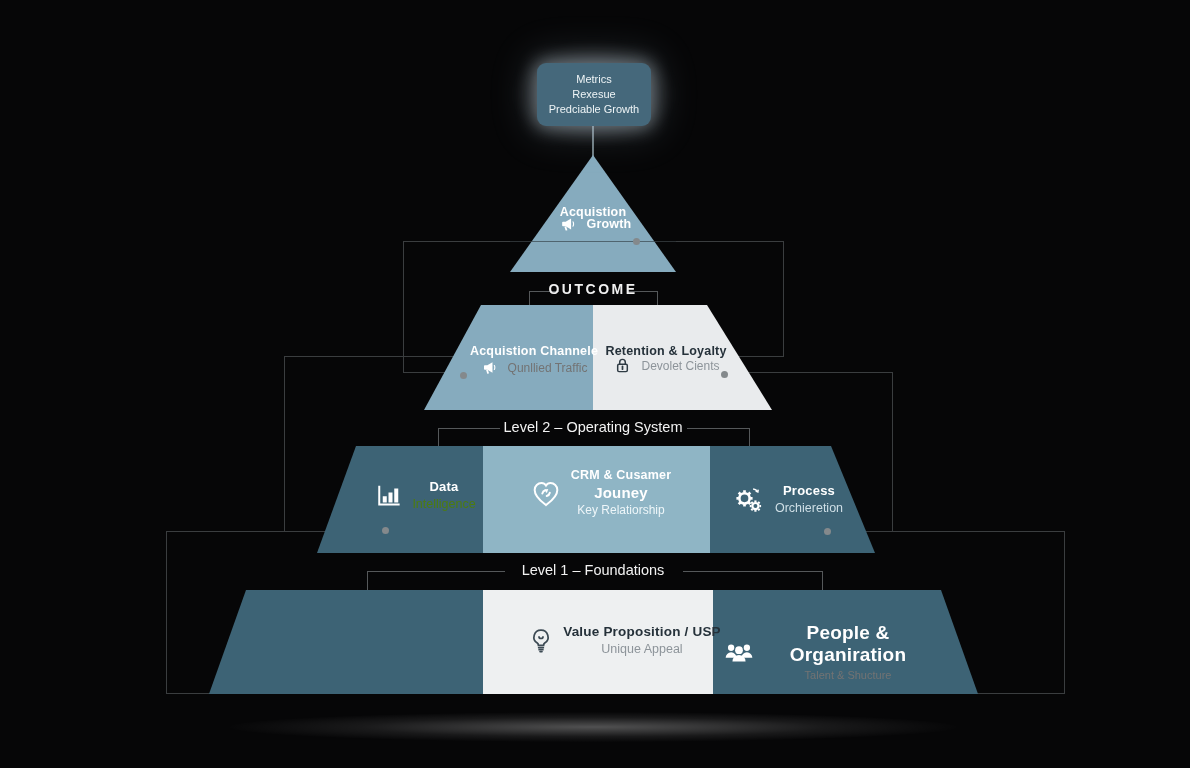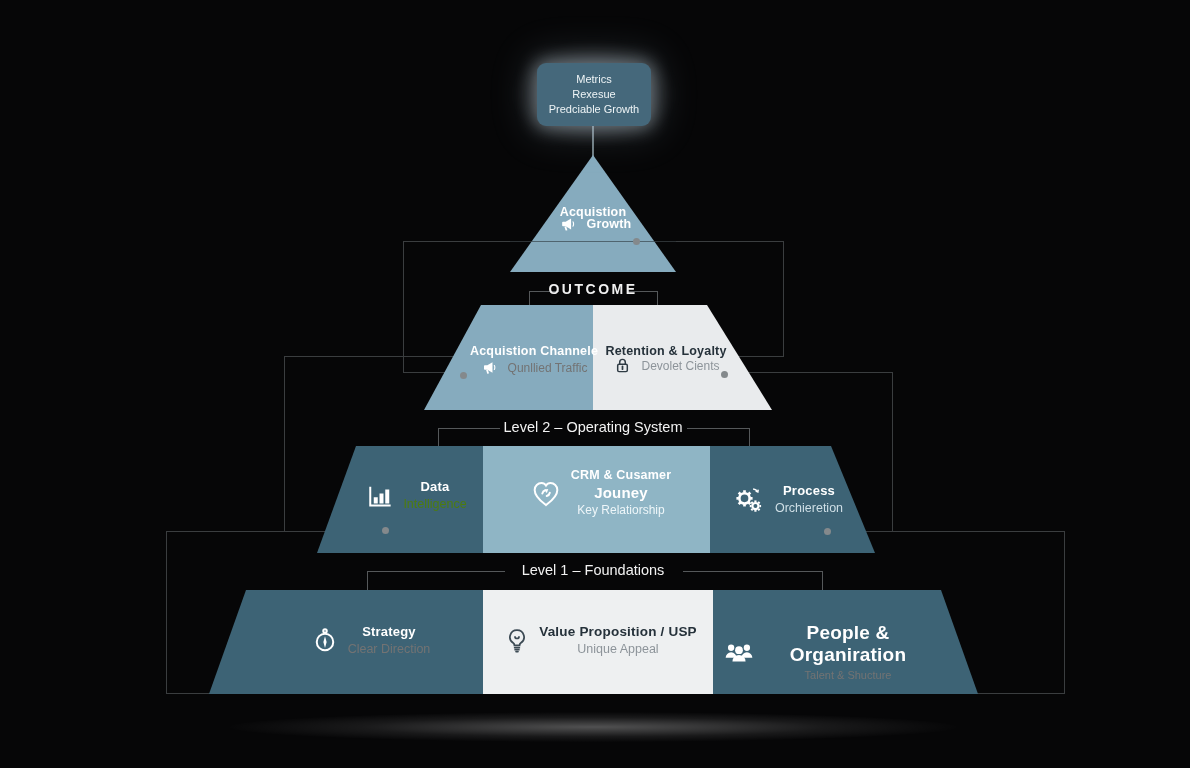--- a/index.html
+++ b/index.html
@@ -130,21 +130,21 @@
     <span class="sub-dk" style="font-size:12px;">Devolet Cients</span>
   </div>
 
   <div class="txt center lvl-label" style="left:468px;top:419px;width:250px;">Level 2 – Operating System</div>
 
   <div class="shape" style="left:317px;top:446px;width:558px;height:107px;clip-path:polygon(39px 0,514px 0,558px 107px,0 107px);">
     <div class="seg" style="left:0;width:166px;background:var(--dark-teal);"></div>
     <div class="seg" style="left:166px;width:227px;background:var(--mid-blue);"></div>
     <div class="seg" style="left:393px;width:165px;background:var(--dark-teal);"></div>
   </div>
-  <div class="txt row" style="left:351px;top:479px;width:130px;align-items:flex-end;">
+  <div class="txt row" style="left:360px;top:479px;width:130px;">
     <span>
       <svg width="30" height="30" viewBox="0 0 24 24">
           <path d="M4.2 4.5 V19.5 H20.5" stroke="#fff" stroke-width="1.6" fill="none"></path>
           <rect x="7" y="13" width="3.2" height="5" fill="#fff"></rect>
           <rect x="11.6" y="10" width="3.2" height="8" fill="#fff"></rect>
           <rect x="16.2" y="6.8" width="3.2" height="11.2" fill="#fff"></rect>
         </svg>
     </span>
     <span class="col center">
       <span class="title" style="font-size:13px;">Data</span>
@@ -203,34 +203,21 @@
     </span>
   </div>
 
   <div class="txt center lvl-label" style="left:468px;top:562px;width:250px;">Level 1 – Foundations</div>
 
   <div class="shape" style="left:209px;top:590px;width:769px;height:104px;clip-path:polygon(37px 0,732px 0,769px 104px,0 104px);">
     <div class="seg" style="left:0;width:274px;background:var(--dark-teal);"></div>
     <div class="seg" style="left:274px;width:230px;background:#eef0f1;"></div>
     <div class="seg" style="left:504px;width:265px;background:var(--dark-teal);"></div>
   </div>
-  <div class="txt row" style="left:280px;top:624px;width:180px;">
-    <span>
-      <svg width="30" height="30" viewBox="0 0 24 24" fill="none" stroke="#fff" stroke-width="1.6">
-          <circle cx="12" cy="13.6" r="6.6"></circle>
-          <circle cx="12" cy="4.8" r="1.4"></circle>
-          <path d="M12 8.9 l1.3 4.7 -1.3 4.7 -1.3 -4.7 Z" fill="#fff" stroke="none"></path>
-        </svg>
-    </span>
-    <span class="col center">
-      <span class="title" style="font-size:13px;">Strategy</span>
-      <span class="sub" style="font-size:12.5px;">Clear Direction</span>
-    </span>
-  </div>
-  <div class="txt row" style="left:495px;top:624px;width:210px;align-items:center;">
+  <div class="txt row" style="left:519px;top:624px;width:210px;align-items:center;">
     <span>
       <svg width="28" height="28" viewBox="0 0 24 24" fill="none" stroke="#3c4a54" stroke-width="1.5" stroke-linecap="round">
           <path d="M12 3.5 a6 6 0 0 1 3.2 11.1 c-.7 .5 -1 1 -1 1.9 h-4.4 c0 -.9 -.3 -1.4 -1 -1.9 A6 6 0 0 1 12 3.5 Z"></path>
           <path d="M10 18.6 h4"></path>
           <path d="M10.4 20.3 h3.2"></path>
           <path d="M11.2 21.9 h1.6"></path>
           <path d="M10.3 9.4 c0 1.7 3.4 1.7 3.4 0"></path>
         </svg>
     </span>
     <span class="col center">

